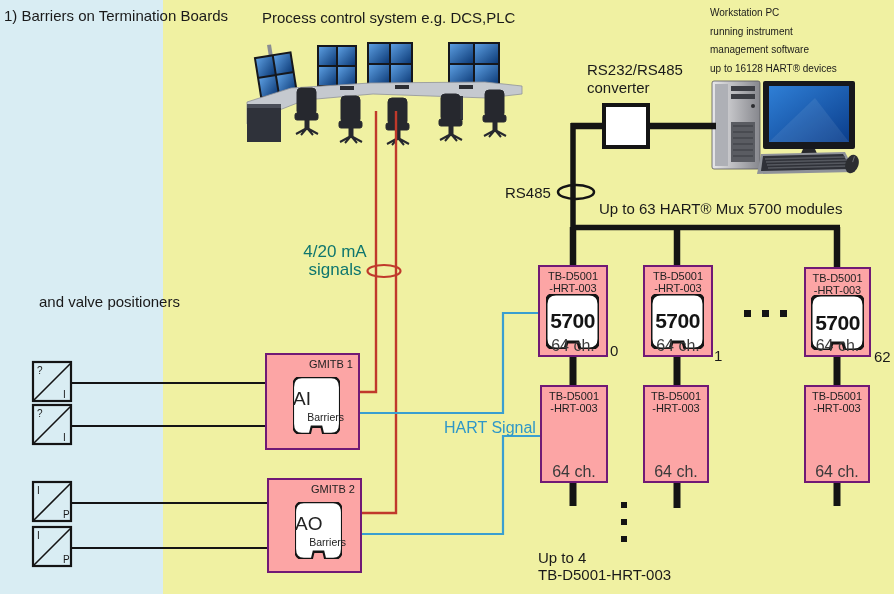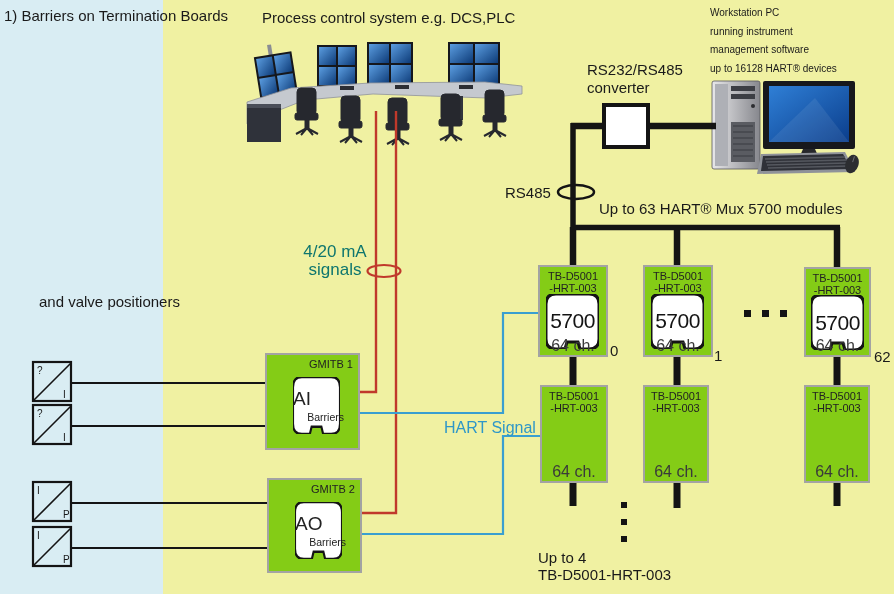--- a/index.html
+++ b/index.html
@@ -1,27 +1,27 @@
 <!DOCTYPE html>
 <html><head>
 <meta charset="utf-8">
 <style>
   html,body{margin:0;padding:0}
   .canvas{position:relative;width:894px;height:594px;background:#f0f1a2;font-family:"Liberation Sans",sans-serif;overflow:hidden}
   .bg-blue{position:absolute;left:0;top:0;width:163px;height:594px;background:#d9edf3}
   .layer{position:absolute;left:0;top:0}
   .lbl{position:absolute;color:#1a1a1a;font-size:15px;line-height:18px;white-space:nowrap}
-  .wbox{position:absolute;background:#84cc16;border:2px solid #a3a3a3;box-sizing:border-box}
+  .wbox{position:absolute;background:#fca5a5;border:2px solid #701a75;box-sizing:border-box}
   .convbox{position:absolute;background:#ffffff;border:4px solid #141414;box-sizing:border-box}
   .tb{position:absolute;left:0;right:0;text-align:center;font-size:11px;line-height:12px;color:#222}
   .tb.l1{top:3px}.tb.l2{top:15px}
   .outline{position:absolute}
   .mod{fill:#ffffff;stroke:#141414;stroke-width:3}
   .mod2{stroke-width:2.4}
-  .disp{position:absolute;left:6px;top:42px;width:53px;text-align:center;font-size:21px;font-weight:normal;color:#141414;letter-spacing:-0.5px}
+  .disp{position:absolute;left:6px;top:42px;width:53px;text-align:center;font-size:21px;font-weight:bold;color:#141414;letter-spacing:-0.5px}
   .chan{position:absolute;left:0;right:0;bottom:0;text-align:center;font-size:16px;color:#3a3a3a}
   .idx{position:absolute;font-size:15px;color:#1a1a1a}
   .gmname{position:absolute;top:3px;right:5px;font-size:11px;color:#222}
   .btype{position:absolute;left:26px;top:33px;width:47px;text-align:left;font-size:19px;color:#222}
   .bsub{position:absolute;left:22px;top:56px;width:55px;text-align:right;font-size:10.5px;color:#222}
   .red-lbl{position:absolute;left:298px;top:243px;width:74px;text-align:center;color:#0f766e;font-size:17px;line-height:18px}
   .hart-sig{position:absolute;left:444px;top:419px;font-size:16px;color:#2e97c8}
   .footer{position:absolute;left:538px;top:549px;width:182px;text-align:left;font-size:15px;line-height:17px;color:#1a1a1a}
   .fd-svg{position:absolute}
   .fd-letter{font-size:10px;fill:#1a1a1a;font-family:"Liberation Sans",sans-serif}

